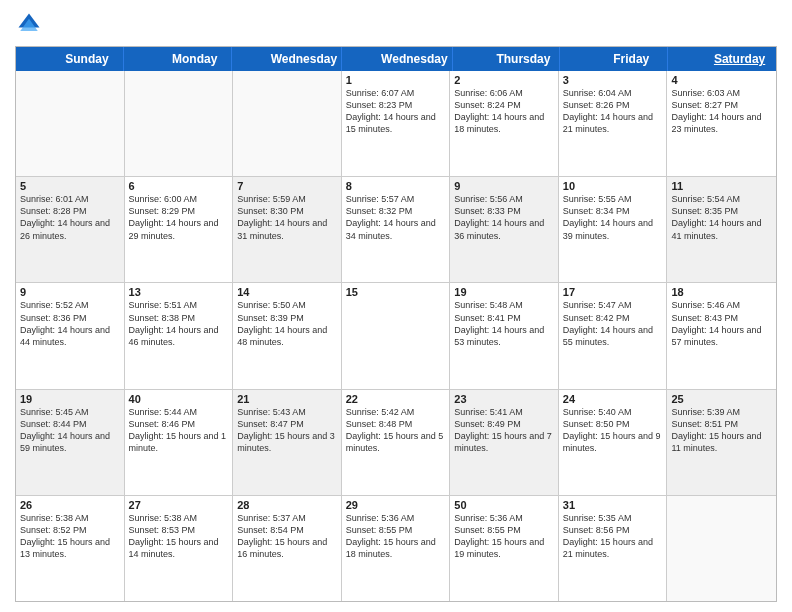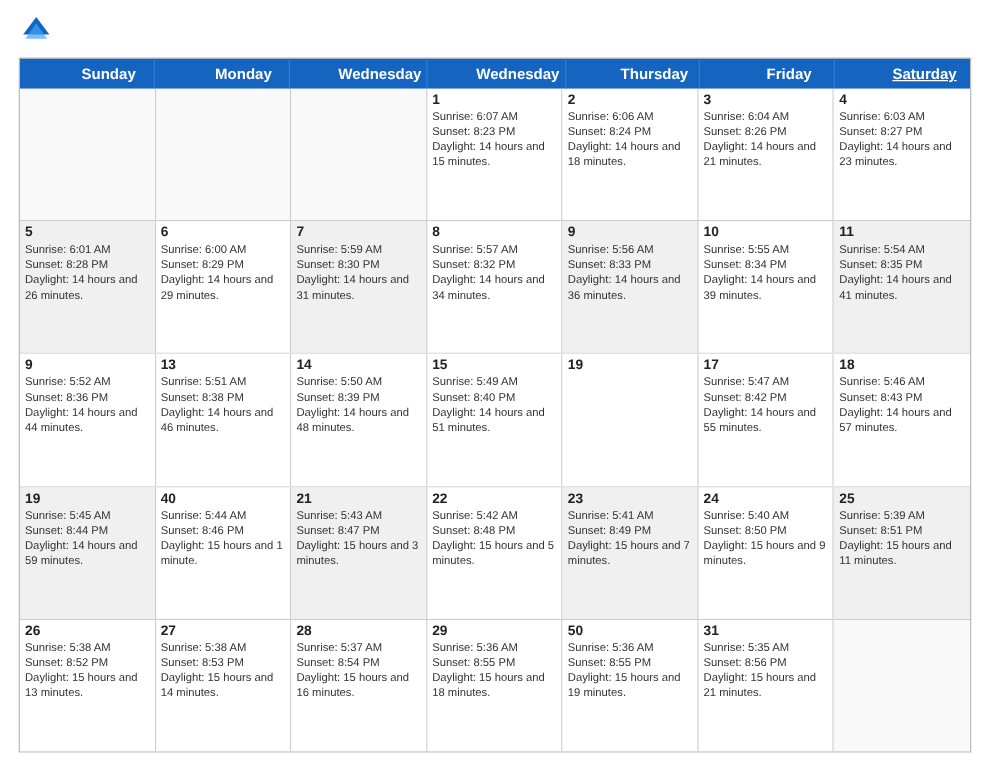--- a/index.html
+++ b/index.html
@@ -209,24 +209,24 @@
           <div class="cal-cell">
             <div class="day-num">13</div>
             <div class="cell-text">Sunrise: 5:51 AM<br>Sunset: 8:38 PM<br>Daylight: 14 hours and 46 minutes.</div>
           </div>
           <div class="cal-cell">
             <div class="day-num">14</div>
             <div class="cell-text">Sunrise: 5:50 AM<br>Sunset: 8:39 PM<br>Daylight: 14 hours and 48 minutes.</div>
           </div>
           <div class="cal-cell">
             <div class="day-num">15</div>
-            <div class="cell-text">Sunrise: 5:49 AM<br>Sunset: 8:40 PM<br>Daylight: 14 hours and 51 minutes.</div>
           </div>
           <div class="cal-cell">
             <div class="day-num">19</div>
+            <div class="cell-text">Sunrise: 5:48 AM<br>Sunset: 8:41 PM<br>Daylight: 14 hours and 53 minutes.</div>
           </div>
           <div class="cal-cell">
             <div class="day-num">17</div>
             <div class="cell-text">Sunrise: 5:47 AM<br>Sunset: 8:42 PM<br>Daylight: 14 hours and 55 minutes.</div>
           </div>
           <div class="cal-cell">
             <div class="day-num">18</div>
             <div class="cell-text">Sunrise: 5:46 AM<br>Sunset: 8:43 PM<br>Daylight: 14 hours and 57 minutes.</div>
           </div>
         </div>

